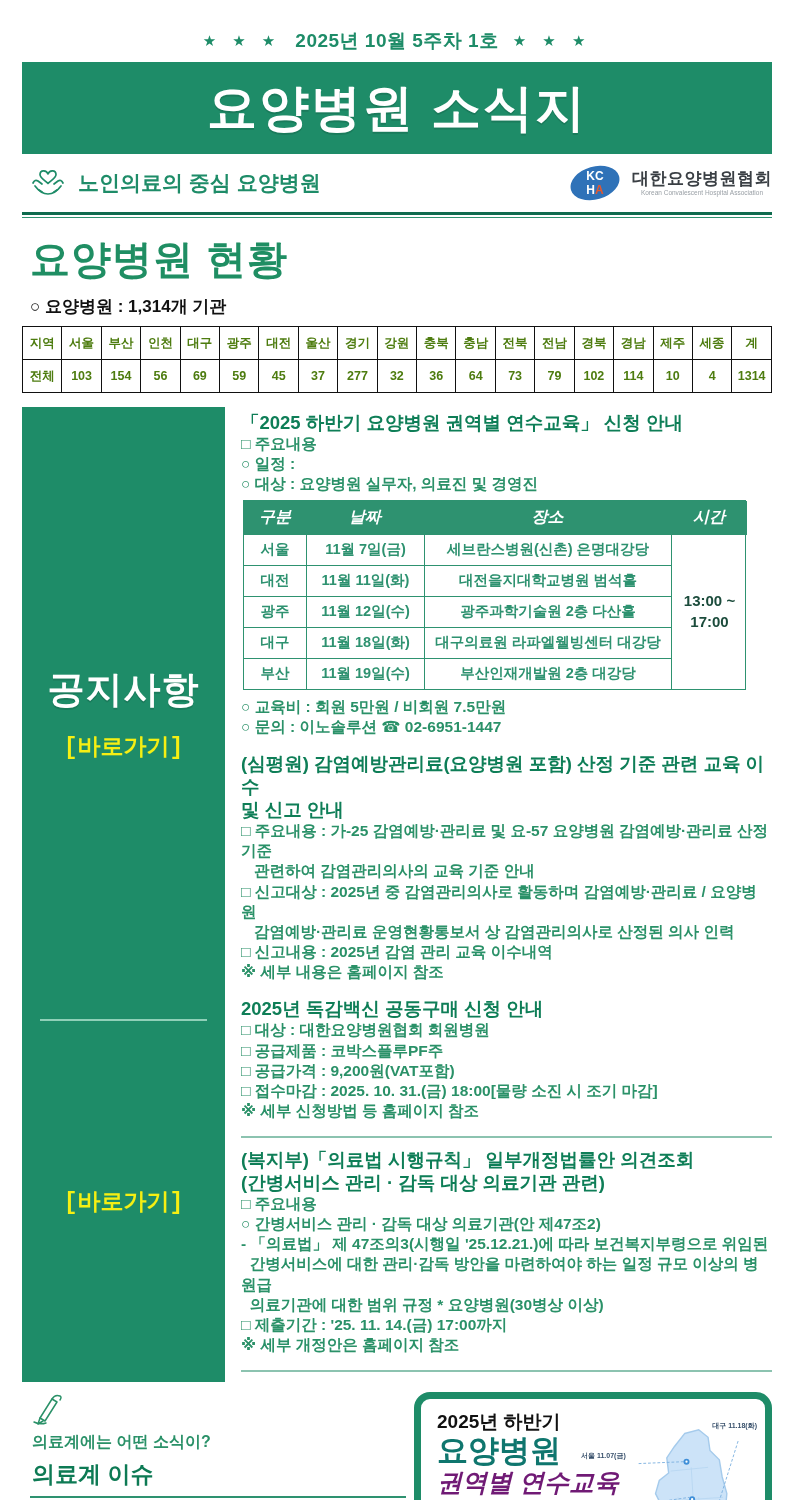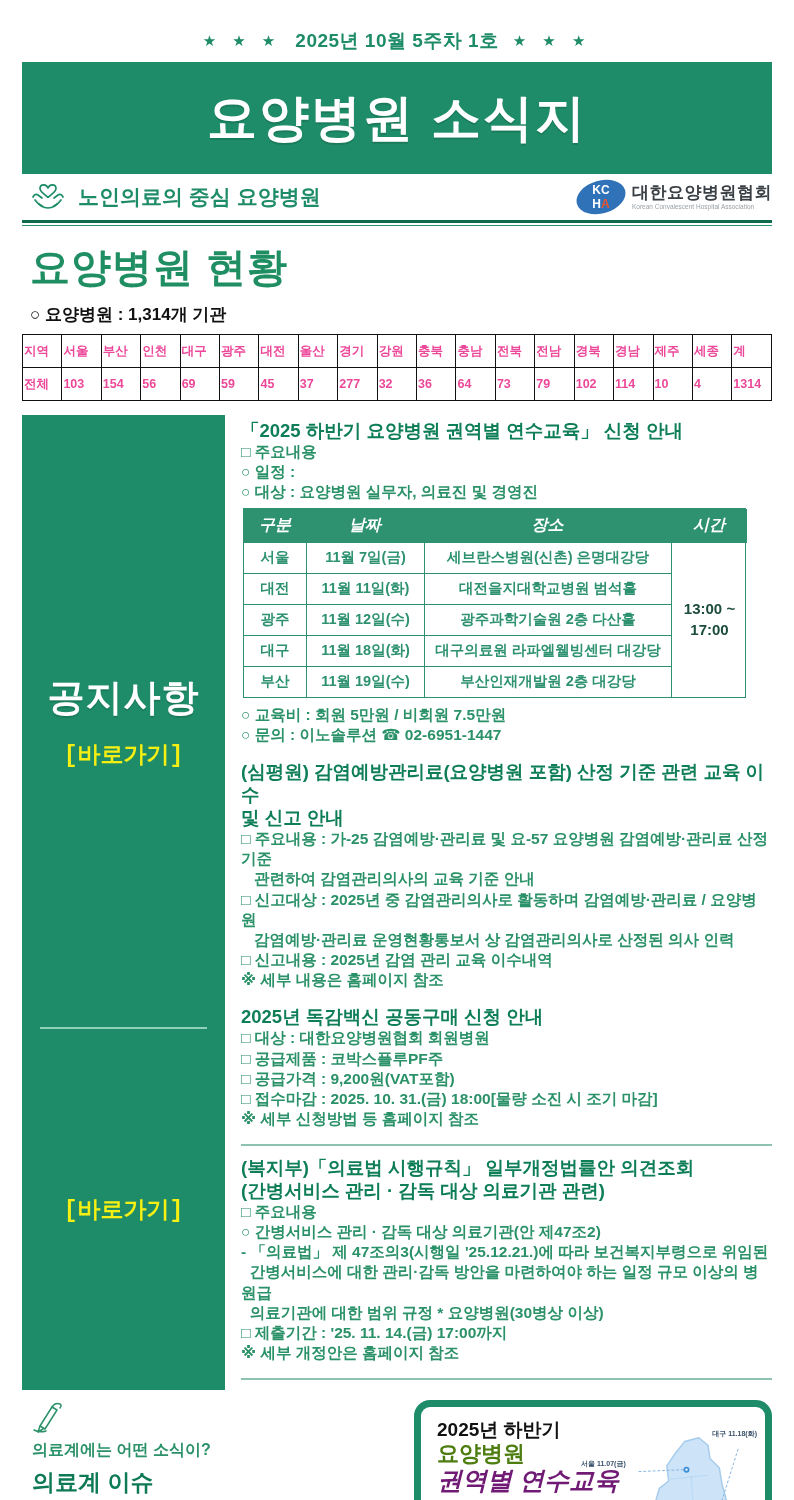--- a/index.html
+++ b/index.html
@@ -4,35 +4,35 @@
 <style>
   * { box-sizing: border-box; }
   html,body { margin:0; padding:0; }
   body {
     width:794px; height:1500px; background:#fff; overflow:hidden;
     font-family:"Liberation Sans","DejaVu Sans",sans-serif; color:#222;
   }
   
   .issue-line { padding-top:28px; text-align:center; color:#1E8C68; font-size:19px; font-weight:800; letter-spacing:.5px; }
   .issue-line .stars { color:#1E8C68; font-size:15px; letter-spacing:6px; margin:0 14px; vertical-align:1px; }
-  .banner { margin:8px 22px 0; height:112px; background:#1E8C68; display:flex; align-items:center; justify-content:center; }
+  .banner { margin:8px 22px 0; height:92px; background:#1E8C68; display:flex; align-items:center; justify-content:center; }
   .banner h1 { margin:0; color:#fff; font-size:50px; font-weight:800; letter-spacing:2px; text-shadow:0 2px 0 rgba(0,0,0,.12); }
-  .tagline-row { margin:0 22px; height:46px; display:flex; align-items:center; }
+  .tagline-row { margin:0 22px; height:58px; display:flex; align-items:center; }
   .tagline-row .tg-icon { margin-left:8px; }
   .tagline-text { margin-left:12px; font-size:21px; font-weight:800; color:#1E8C68; }
-  .org-logo { margin-left:auto; display:flex; align-items:center; gap:4px; }
+  .org-logo { margin-left:auto; display:flex; align-items:center; gap:10px;text-align:center; }
   .org-names { display:flex; flex-direction:column; line-height:1.05; }
   .org-name { font-size:17px; font-weight:800; color:#3A3F44; letter-spacing:.5px; }
   .org-name-en { font-size:6.5px; color:#9aa0a6; margin-top:2px; }
   .dbl-rule { margin:0 22px; height:6px; border-top:3.5px solid #0F6B4E; border-bottom:1.6px solid #2E9270; }
   
   .status-title { margin:14px 0 8px 30px; font-size:40px; font-weight:800; color:#1F8E63; letter-spacing:1px; }
   .status-count { margin:0 0 8px 30px; font-size:17px; font-weight:800; color:#111; }
   table.region { margin:4px 22px 0; width:750px; border-collapse:collapse; table-layout:fixed; }
-  table.region th, table.region td { border:1.6px solid #111; height:33px; text-align:left; font-weight:800; font-size:12.5px; padding:0 1px; color:#ec4899; }
+  table.region th, table.region td { border:1.6px solid #111; height:33px; text-align:center; font-weight:800; font-size:12.5px; padding:0 1px; color:#4d7c0f; }
   
   .main { display:flex; margin:14px 22px 0; align-items:stretch; }
   .sidebar { width:203px; background:#1E8C68; display:flex; flex-direction:column; flex-shrink:0; }
   .sb-half { display:flex; flex-direction:column; align-items:center; justify-content:center; gap:16px; }
   .sb1 { height:612px; }
   .sb2 { flex:1; }
   .sb-label { color:#fff; font-size:37px; font-weight:800; letter-spacing:1px; text-shadow:0 2px 0 rgba(0,0,0,.12); }
   .sb-link { color:#F5EF13; font-size:23px; font-weight:800;font-family:Liberation Mono, monospace; }
   .sb-divider { height:2px; background:#8FD0B8; margin:0 18px; }
   .content { flex:1; padding:4px 0 0 16px; min-width:0; }
@@ -51,21 +51,21 @@
   .bottom { margin:10px 22px 0; display:flex; gap:8px; }
   .news-col { width:384px; padding-left:8px; }
   .news-intro { color:#2A9168; font-size:16px; font-weight:700; margin:2px 0 6px 2px; }
   .news-title { color:#0D7A54; font-size:23px; font-weight:800; margin:0 0 0 2px; }
   .news-rule { height:2px; background:#2E9270; margin:6px 0 12px; }
   .news-item { margin-bottom:13px; }
   .news-src { color:#0D7A54; font-size:16.5px; font-weight:800; line-height:1.25; }
   
   .poster { width:358px; height:212px; border:7px solid #1E8C68; border-radius:16px; background:#fff; position:relative; padding:12px 12px 10px 16px; box-shadow:0 7px 0 rgba(120,130,125,.18); flex-shrink:0; }
   .p-t1 { font-size:19px; font-weight:800; color:#111; line-height:1.15; }
-  .p-t2 { font-size:22px; font-weight:800; color:#4d7c0f; line-height:1.15; }
+  .p-t2 { font-size:31px; font-weight:800; color:#0f766e; line-height:1.15; }
   .p-t3 { font-size:25px; font-weight:800; color:#701a75; line-height:1.15; margin-bottom:7px;font-style:italic; }
   .p-info { width:178px; }
   .p-row { border-top:1px solid #e4e7e6; padding:3px 0 2px; display:flex; }
   .p-row:first-child { border-top:none; }
   .p-label { width:34px; font-size:7.5px; font-weight:800; color:#555; white-space:pre-wrap; flex-shrink:0; }
   .p-vwrap { flex:1; }
   .p-value { font-size:7.5px; color:#4a4f4d; line-height:1.5; }
   .map { position:absolute; right:8px; top:8px; width:178px; height:192px; }
   .map svg.kmap { position:absolute; right:2px; top:0; }
   .ml { position:absolute; font-size:7px; font-weight:700; color:#38506b; white-space:nowrap; }

